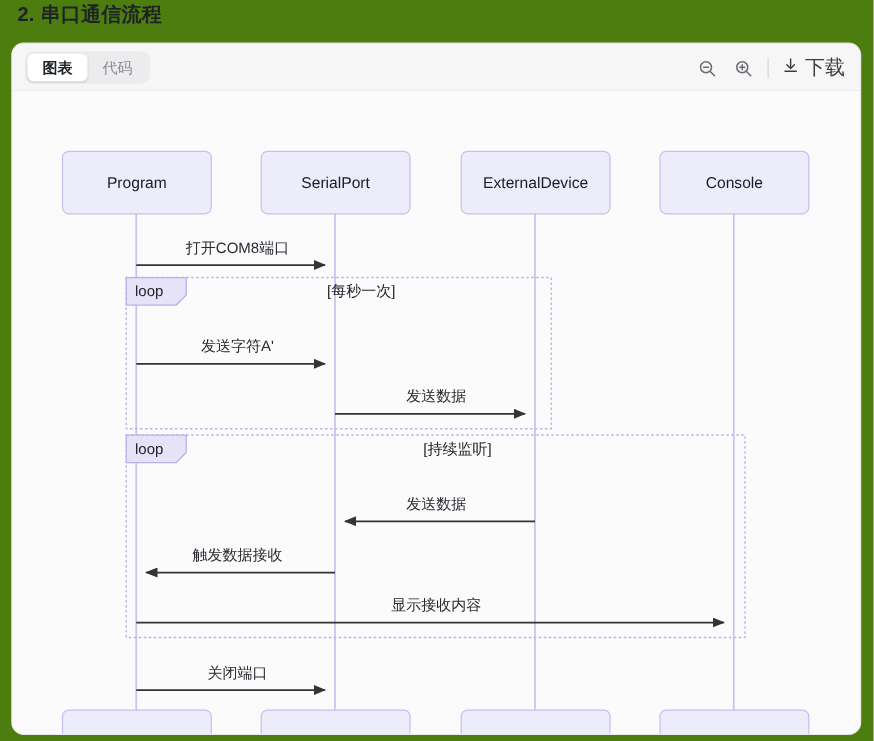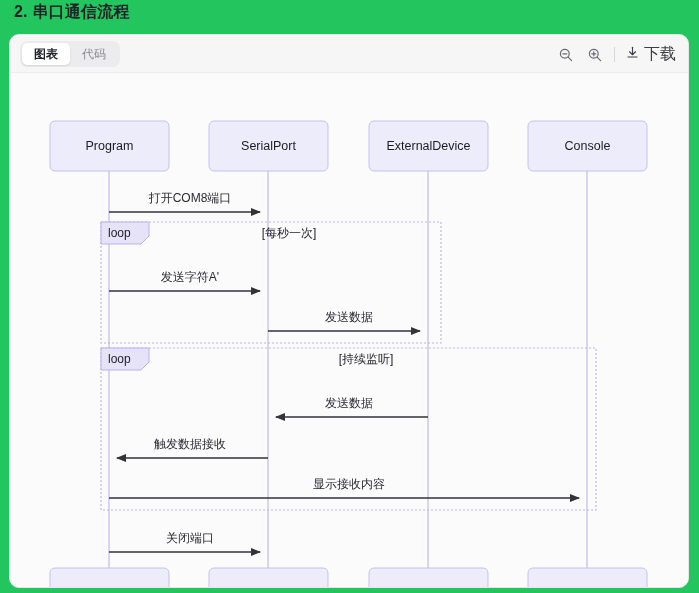--- a/index.html
+++ b/index.html
@@ -6,21 +6,21 @@
     margin: 0;
     padding: 0;
     background: #ffffff;
     font-family: "Liberation Sans", "DejaVu Sans", sans-serif;
   }
   #page {
     position: relative;
     width: 699px;
     height: 593px;
     overflow: hidden;
-    background: #22c55e;
+    background: #4d7c0f;
   }
   #page-title {
     position: absolute;
     left: 14px;
     top: 2px;
     font-size: 16px;
     font-weight: bold;
     color: #1f2328;
     letter-spacing: 0.2px;
   }

